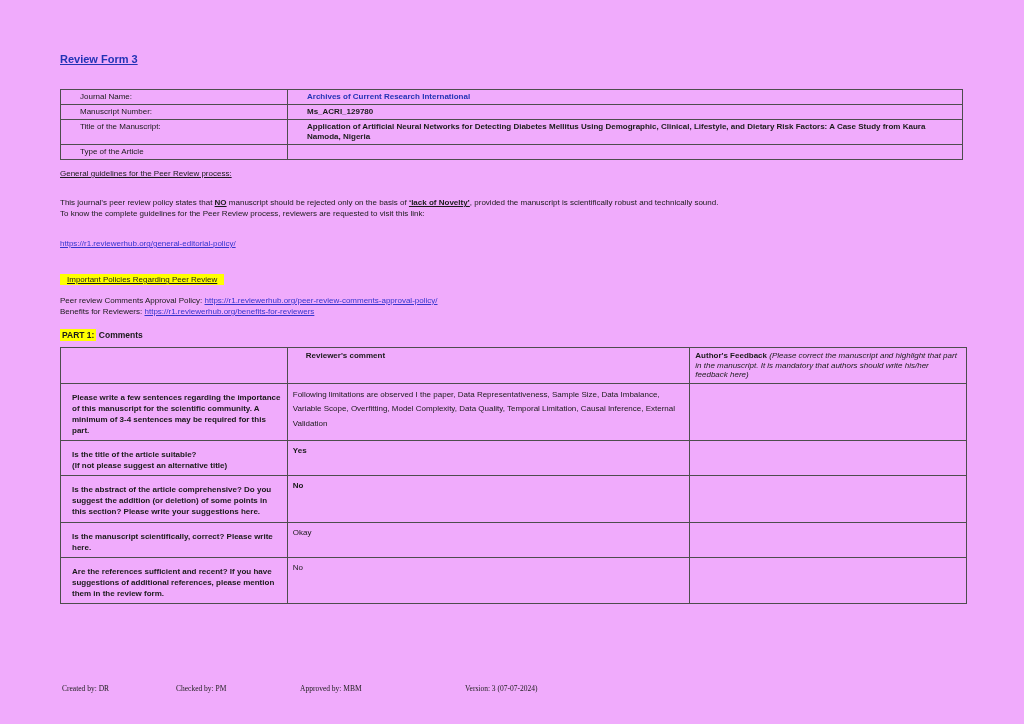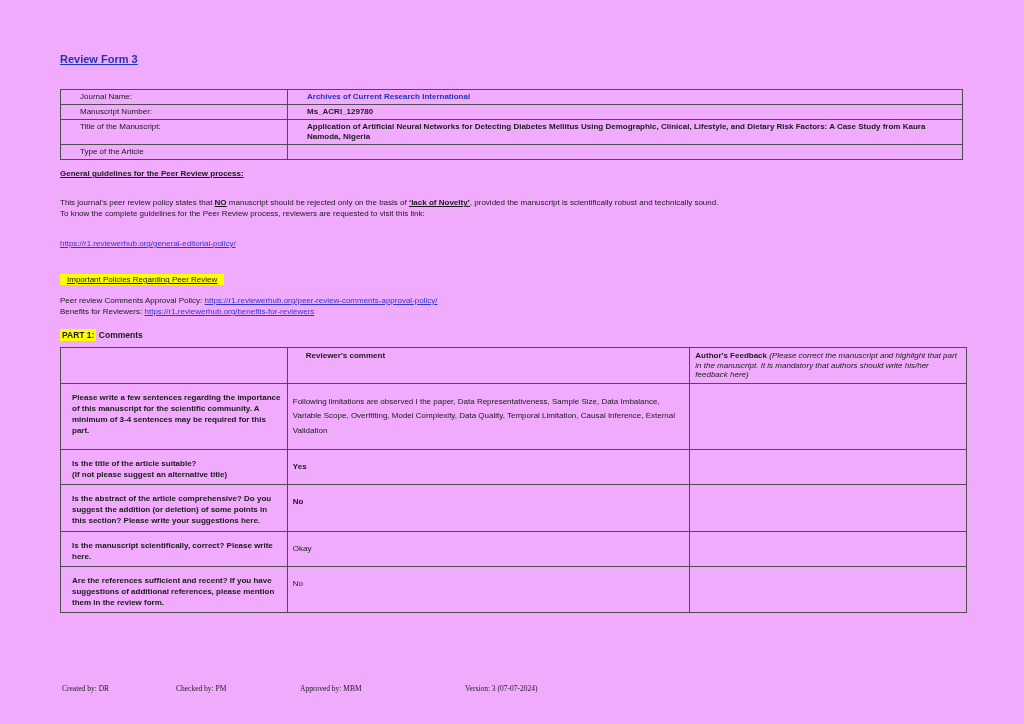--- a/index.html
+++ b/index.html
@@ -28,21 +28,21 @@
 
   .meta-table { margin-top: 24px; }
   .meta-table td { padding: 2px 19px; line-height: 10px; }
   .meta-label { width: 227px; }
   .meta-value { font-weight: bold; }
   .meta-value.blue { color: #2233b5; }
 
   .section-heading {
     margin-top: 9px;
     font-size: 8px;
-    font-weight: bold;
+    font-weight: normal;
     text-decoration: underline;
   }
   .para { margin-top: 19px; font-size: 8px; line-height: 11px; }
   .b-u { font-weight: bold; text-decoration: underline; }
   a.link { color: #3535ce; text-decoration: underline; font-size: 8px; }
   .link-line { margin-top: 19px; font-size: 8px; line-height: 11px; }
 
   .hl-heading {
     margin-top: 26px;
     font-size: 8px;
@@ -59,21 +59,21 @@
   .part-heading { margin-top: 13px; font-size: 8.5px; }
   .part-heading .hl { background: #ffff00; font-weight: bold; padding: 1px 2px; }
   .part-heading .rest { font-weight: bold; }
 
   .comments-table { margin-top: 7px; width: 907px; }
   .comments-table .col-q { width: 227px; }
   .comments-table .col-r { width: 403px; }
   .comments-table .col-a { width: 277px; }
 
   .cell-q { padding: 8px 6px 4px 11px; font-weight: bold; line-height: 11px; white-space: pre-line; }
-  .cell-r { padding: 11px 5px; line-height: 11px; }
+  .cell-r { padding: 4px 5px; line-height: 11px; }
   .cell-r.tall { line-height: 14.5px; }
   .cell-r.bold { font-weight: bold; }
   .cell-a { padding: 3px 4px; }
   .hdr-r { padding: 3px 18px; font-weight: bold; line-height: 10px; }
   .hdr-a { padding: 3px 5px; line-height: 9.5px; }
   .hdr-a .bold { font-weight: bold; }
   .hdr-a .it { font-style: italic; }
 
   .footer {
     position: absolute;

